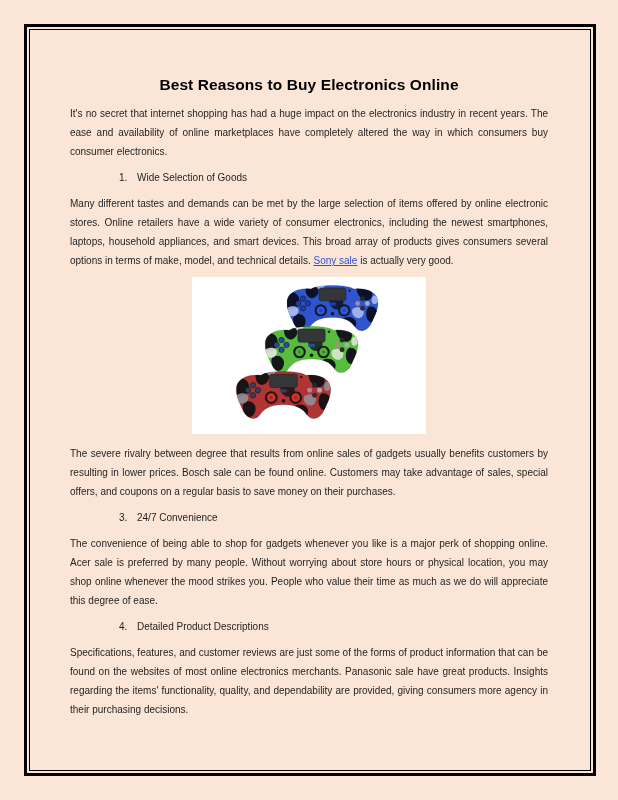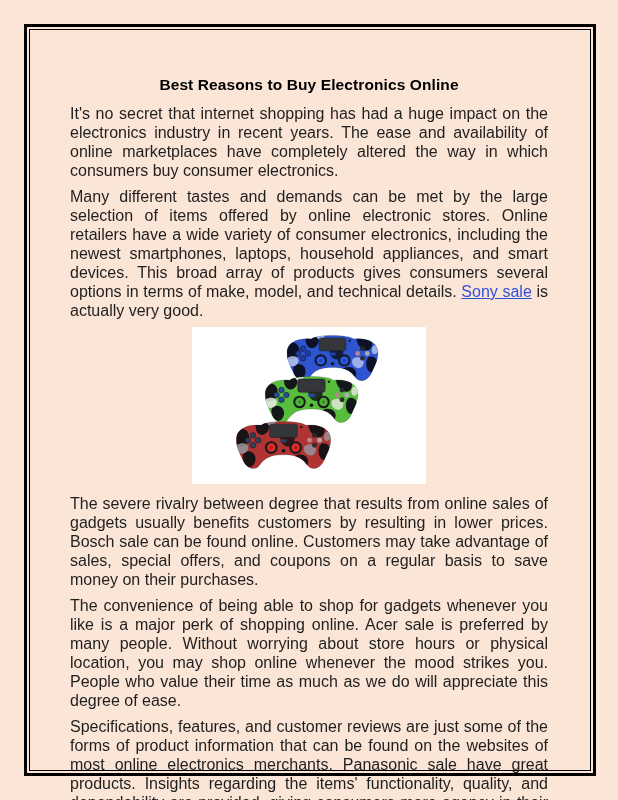--- a/index.html
+++ b/index.html
@@ -16,21 +16,21 @@
   .border-inner {
     position: absolute; left: 2px; top: 2px; right: 2px; bottom: 2px;
     border: 1px solid var(--border, #000);
   }
   .content { position: absolute; left: 70px; top: 70px; width: 478px; }
   h1 {
     font-size: 15.5px; font-weight: bold; text-align: center;
     margin: 6px 0 10px; color: #000; letter-spacing: 0.1px;
   }
   p.body-text {
-    font-size: 16px; line-height: 19px; text-align: justify;
+    font-size: 10px; line-height: 19px; text-align: justify;
     margin: 7px 0; color: var(--text, #1f1f1f);
   }
   .li {
     font-size: 10px; line-height: 19px; margin: 7px 0; padding-left: 49px;
   }
   .num { display: inline-block; width: 18px; }
   a.doclink {
     color: var(--link, #3150d8); text-decoration: underline; cursor: pointer;
   }
   .figure { width: 234px; margin: 4px auto 10px; }
@@ -42,20 +42,23 @@
 <div class="border-outer">
   <div class="border-inner"></div>
 </div>
 
 <div class="content">
 
   <h1>Best Reasons to Buy Electronics Online</h1>
 
   <p class="body-text">It's no secret that internet shopping has had a huge impact on the electronics industry in recent years. The ease and availability of online marketplaces have completely altered the way in which consumers buy consumer electronics.</p>
 
+  <div class="li">
+    <span class="num">1.</span><span>Wide Selection of Goods</span>
+  </div>
 
   <p class="body-text"><span>Many different tastes and demands can be met by the large selection of items offered by online electronic stores. Online retailers have a wide variety of consumer electronics, including the newest smartphones, laptops, household appliances, and smart devices. This broad array of products gives consumers several options in terms of make, model, and technical details. </span><a class="doclink">Sony sale</a><span> is actually very good.</span></p>
 
   <div class="figure" role="img" aria-label="Three camouflage PS4 game controllers (blue, green and red)">
     <svg width="234" height="157" viewBox="0 0 234 157" xmlns="http://www.w3.org/2000/svg">
       <defs>
         <clipPath id="bodyclip">
           <path d="M15,40 C15,22 35,12 60,15 C70,6 130,6 140,15 C165,12 185,22 185,40 C185,55 180,62 174,76 C168,92 152,98 144,88 C137,79 130,68 100,68 C70,68 63,79 56,88 C48,98 32,92 26,76 C20,62 15,55 15,40 Z"></path>
         </clipPath>
         <g id="ds4">
@@ -97,19 +100,25 @@
       <rect x="0" y="0" width="234" height="157" fill="#ffffff"></rect>
       <use href="#ds4" transform="translate(87,4) scale(0.535)" style="--body: #2e54cf; --camo: #0d1126; --accent: #b9c7f0; --cap: #2b5ae8; --dpad: #1d3fa6;"></use>
       <use href="#ds4" transform="translate(65,45) scale(0.545)" style="--body: #57bd3c; --camo: #141719; --accent: #e9ece5; --cap: #4eb636; --dpad: #2a4aa0;"></use>
       <use href="#ds4" transform="translate(36,90) scale(0.555)" style="--body: #b03434; --camo: #1a1316; --accent: #9298a0; --cap: #dd2f27; --dpad: #32405c;"></use>
     </svg>
   </div>
 
 
   <p class="body-text">The severe rivalry between degree that results from online sales of gadgets usually benefits customers by resulting in lower prices. Bosch sale can be found online. Customers may take advantage of sales, special offers, and coupons on a regular basis to save money on their purchases.</p>
 
+  <div class="li">
+    <span class="num">3.</span><span>24/7 Convenience</span>
+  </div>
 
   <p class="body-text">The convenience of being able to shop for gadgets whenever you like is a major perk of shopping online. Acer sale is preferred by many people. Without worrying about store hours or physical location, you may shop online whenever the mood strikes you. People who value their time as much as we do will appreciate this degree of ease.</p>
 
+  <div class="li">
+    <span class="num">4.</span><span>Detailed Product Descriptions</span>
+  </div>
 
   <p class="body-text">Specifications, features, and customer reviews are just some of the forms of product information that can be found on the websites of most online electronics merchants. Panasonic sale have great products. Insights regarding the items' functionality, quality, and dependability are provided, giving consumers more agency in their purchasing decisions.</p>
 
 </div>
 
 </body></html>

